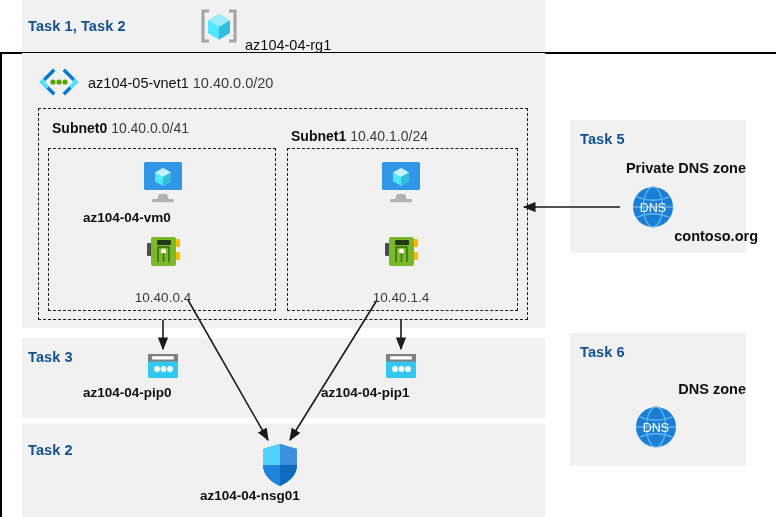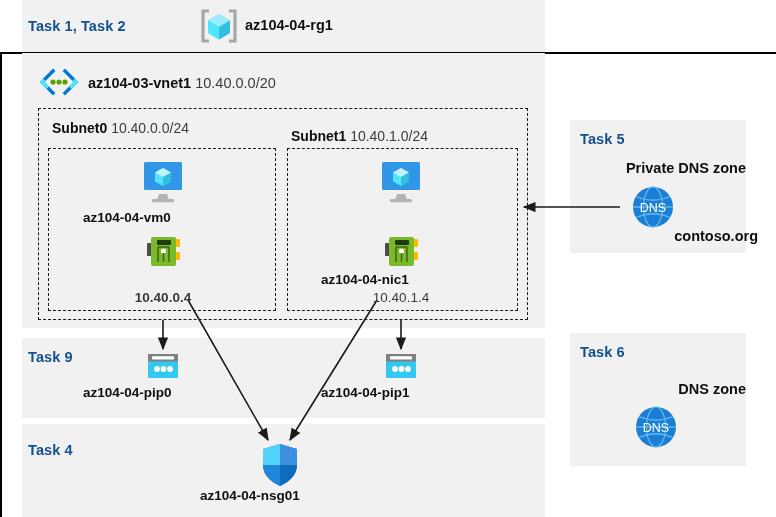--- a/index.html
+++ b/index.html
@@ -71,24 +71,25 @@
 
   
   .task-label {
     color: #12508f;
     font-weight: bold;
     font-size: 14.5px;
     letter-spacing: .1px;
     white-space: nowrap;
   }
   .title-strong {
-    font-weight: bold;
+    font-weight: normal;
     color: #0f0f0f;
     font-size: 14.5px;
     white-space: nowrap;
+    margin-top: 20px;
   }
   .title-normal {
     font-weight: normal;
     color: #3b3b3b;
     font-size: 14.5px;
     margin-top: 20px;
   }
   .res-name {
     font-weight: bold;
     color: #0f0f0f;
@@ -175,25 +176,25 @@
       <path d="M17,5 L6,16 L17,27" fill="none" stroke="#50e6ff" stroke-width="3.4" stroke-linecap="square" stroke-dasharray="8 30" stroke-dashoffset="-14"></path>
       <path d="M29,5 L40,16 L29,27" fill="none" stroke="#0078d4" stroke-width="3.4" stroke-linecap="square"></path>
       <path d="M29,5 L40,16 L29,27" fill="none" stroke="#50e6ff" stroke-width="3.4" stroke-linecap="square" stroke-dasharray="8 30" stroke-dashoffset="-14"></path>
       <circle cx="17" cy="16" r="2.6" fill="#57a300"></circle>
       <circle cx="23" cy="16" r="2.6" fill="#57a300"></circle>
       <circle cx="29" cy="16" r="2.6" fill="#57a300"></circle>
     </svg>
   </div>
 
   <div class="abs" style="left:88px; top:74px; white-space:nowrap;">
-    <span class="title-strong">az104-03-vnet1</span><span class="title-normal">&nbsp;</span><span class="title-normal">10.40.0.0/20</span>
+    <span class="title-strong">az104-05-vnet1</span><span class="title-normal">&nbsp;</span><span class="title-normal">10.40.0.0/20</span>
   </div>
 
   <div class="abs subnet-label" style="left:52px; top:120px;">
-    <b>Subnet0</b><span>&nbsp;</span><span>10.40.0.0/24</span>
+    <b>Subnet0</b><span>&nbsp;</span><span>10.40.0.0/41</span>
   </div>
   <div class="abs subnet-label" style="left:291px; top:128px;">
     <b>Subnet1</b><span>&nbsp;</span><span>10.40.1.0/24</span>
   </div>
 
   <div class="abs" style="left:136px; top:160px; width:54px; height:45px;">
     <svg width="54" height="45" viewBox="0 0 54 45">
       <rect x="8" y="2" width="38" height="28" rx="1.5" fill="#3296e6"></rect>
       <path d="M23,34 L31,34 L33,40 L21,40 z" fill="#b3b3b3"></path>
       <rect x="16" y="39" width="22" height="3.2" rx="1.2" fill="#b3b3b3"></rect>
@@ -211,21 +212,21 @@
       <rect x="29" y="17" width="6" height="8" rx="1" fill="#ffb900"></rect>
       <rect x="6" y="2" width="25" height="29" rx="2" fill="#7ab929"></rect>
       <rect x="12" y="5" width="14" height="5" rx="1" fill="#1f3b10"></rect>
       <circle cx="18.5" cy="16" r="2.6" fill="#ffffff"></circle>
       <path d="M18.5,18 L18.5,27" stroke="#3f6b16" stroke-width="1.6" fill="none"></path>
       <path d="M13,12 L13,27" stroke="#3f6b16" stroke-width="1.6" fill="none"></path>
       <path d="M24,12 L24,27" stroke="#3f6b16" stroke-width="1.6" fill="none"></path>
       <path d="M13,12 L24,12" stroke="#3f6b16" stroke-width="1.6" fill="none"></path>
     </svg>
   </div>
-  <div class="abs res-ip" style="left:83px; top:290px; width:160px;font-weight:bold;">10.40.0.4</div>
+  <div class="abs res-ip" style="left:83px; top:290px; width:160px;">10.40.0.4</div>
 
   <div class="abs" style="left:374px; top:160px; width:54px; height:45px;">
     <svg width="54" height="45" viewBox="0 0 54 45">
       <rect x="8" y="2" width="38" height="28" rx="1.5" fill="#3296e6"></rect>
       <path d="M23,34 L31,34 L33,40 L21,40 z" fill="#b3b3b3"></path>
       <rect x="16" y="39" width="22" height="3.2" rx="1.2" fill="#b3b3b3"></rect>
       <polygon points="27,8 35,12.5 35,21.5 27,26 19,21.5 19,12.5" fill="#50e6ff"></polygon>
       <polygon points="27,8 35,12.5 27,17 19,12.5" fill="#c3f1ff"></polygon>
       <polygon points="27,17 35,12.5 35,21.5 27,26" fill="#32bedd"></polygon>
     </svg>
@@ -238,24 +239,23 @@
       <rect x="29" y="17" width="6" height="8" rx="1" fill="#ffb900"></rect>
       <rect x="6" y="2" width="25" height="29" rx="2" fill="#7ab929"></rect>
       <rect x="12" y="5" width="14" height="5" rx="1" fill="#1f3b10"></rect>
       <circle cx="18.5" cy="16" r="2.6" fill="#ffffff"></circle>
       <path d="M18.5,18 L18.5,27" stroke="#3f6b16" stroke-width="1.6" fill="none"></path>
       <path d="M13,12 L13,27" stroke="#3f6b16" stroke-width="1.6" fill="none"></path>
       <path d="M24,12 L24,27" stroke="#3f6b16" stroke-width="1.6" fill="none"></path>
       <path d="M13,12 L24,12" stroke="#3f6b16" stroke-width="1.6" fill="none"></path>
     </svg>
   </div>
-  <div class="abs res-name" style="left:321px; top:272px; width:160px;">az104-04-nic1</div>
   <div class="abs res-ip" style="left:321px; top:290px; width:160px;">10.40.1.4</div>
 
-  <div class="abs task-label" style="left:28px; top:349px;">Task 9</div>
+  <div class="abs task-label" style="left:28px; top:349px;">Task 3</div>
 
   <div class="abs" style="left:145px; top:352px; width:36px; height:30px;">
     <svg width="36" height="30" viewBox="0 0 36 30">
       <rect x="3" y="2" width="30" height="24" rx="1.5" fill="#32c8f0"></rect>
       <rect x="3" y="2" width="30" height="7.5" fill="#808080"></rect>
       <rect x="7" y="4.2" width="22" height="3.2" rx="1" fill="#ffffff"></rect>
       <circle cx="12" cy="17" r="2.9" fill="#ffffff"></circle>
       <circle cx="18.5" cy="17" r="2.9" fill="#ffffff"></circle>
       <circle cx="25" cy="17" r="2.9" fill="#ffffff"></circle>
     </svg>
@@ -267,21 +267,21 @@
       <rect x="3" y="2" width="30" height="24" rx="1.5" fill="#32c8f0"></rect>
       <rect x="3" y="2" width="30" height="7.5" fill="#808080"></rect>
       <rect x="7" y="4.2" width="22" height="3.2" rx="1" fill="#ffffff"></rect>
       <circle cx="12" cy="17" r="2.9" fill="#ffffff"></circle>
       <circle cx="18.5" cy="17" r="2.9" fill="#ffffff"></circle>
       <circle cx="25" cy="17" r="2.9" fill="#ffffff"></circle>
     </svg>
   </div>
   <div class="abs res-name" style="left:321px; top:385px; width:160px;">az104-04-pip1</div>
 
-  <div class="abs task-label" style="left:28px; top:442px;">Task 4</div>
+  <div class="abs task-label" style="left:28px; top:442px;">Task 2</div>
 
   <div class="abs" style="left:261px; top:443px; width:38px; height:45px;">
     <svg width="38" height="45" viewBox="0 0 38 45">
       <path d="M19,1 L36,6 L36,22 C36,32 28,39 19,43 C10,39 2,32 2,22 L2,6 z" fill="#1f7fd4"></path>
       <path d="M19,1 L2,6 L2,22 L19,22 z" fill="#50d2fa"></path>
       <path d="M19,1 L36,6 L36,22 L19,22 z" fill="#3b91e0"></path>
       <path d="M2,22 L19,22 L19,43 C10,39 2,32 2,22 z" fill="#1f86db"></path>
       <path d="M19,22 L36,22 C36,32 28,39 19,43 z" fill="#0f6cbd"></path>
     </svg>
   </div>

